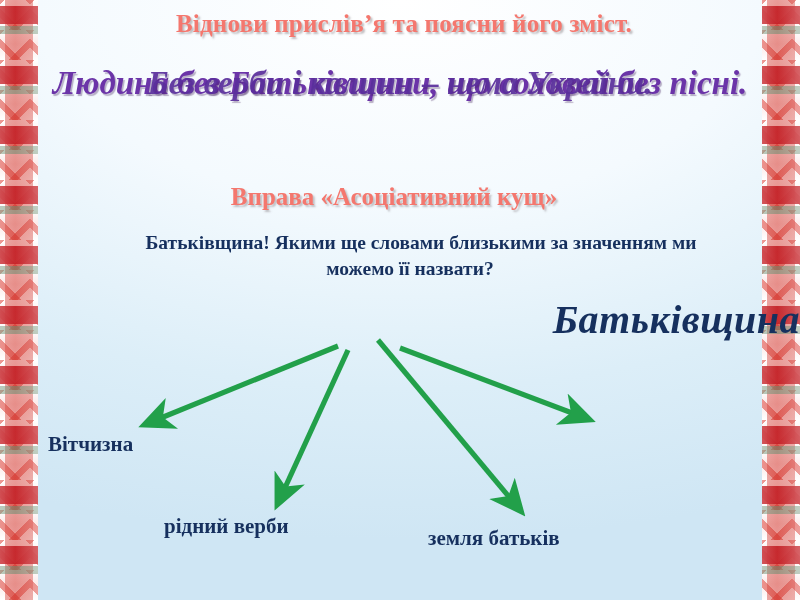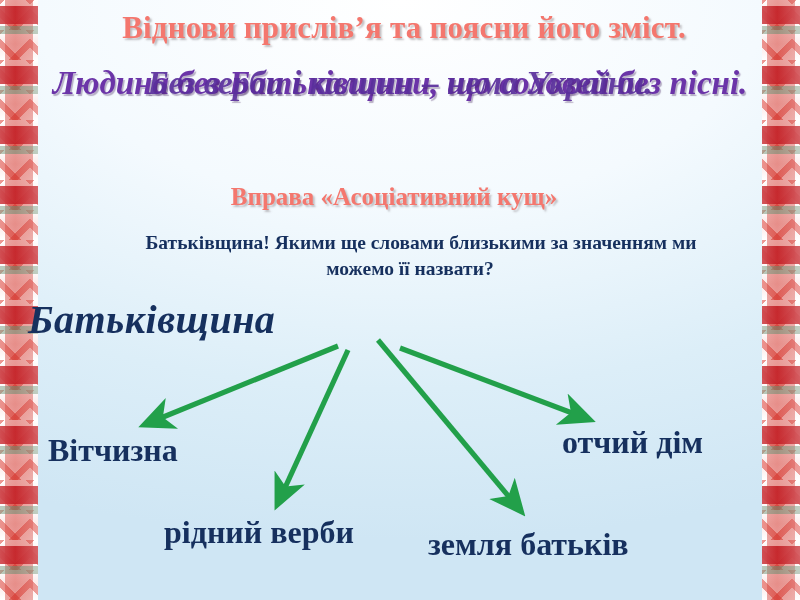--- a/index.html
+++ b/index.html
@@ -51,21 +51,21 @@
   .border-right{right:0;}
   .border-strip::after{
     content:"";position:absolute;inset:0;
     background:linear-gradient(90deg, rgba(255,255,255,0.18), rgba(255,255,255,0) 40%, rgba(255,255,255,0.25));
   }
   
   .t-title{
     position:absolute;left:38px;right:38px;top:10px;
     text-align:center;
     font-family:"Liberation Serif", serif;
-    font-weight:bold;font-size:31px;letter-spacing:0.2px;
+    font-weight:bold;font-size:25px;letter-spacing:0.2px;
     color:#f4776e;
     text-shadow:2px 2px 2px rgba(120,110,115,0.45);
     white-space:nowrap;
     padding-left:8px;
   }
   .proverb-wrap{
     position:absolute;left:38px;right:38px;top:62px;height:110px;
   }
   .proverb{
     position:absolute;left:0;right:0;top:0;
@@ -87,31 +87,31 @@
   }
   .t-question{
     position:absolute;left:90px;right:70px;top:230px;
     font-weight:bold;font-size:19.5px;line-height:1.33;
     color:#16305e;
     text-indent:22px;
     text-align:center;
   }
   .t-center-word{
     position:absolute;left:0;right:0;top:296px;
-    text-align:left;
+    text-align:right;
     font-style:italic;font-weight:bold;font-size:40px;
     color:#16305e;
     letter-spacing:0.5px;
     padding-left:28px;
   }
   .leaf{
     position:absolute;
     font-weight:bold;
     color:#16305e;
-    font-size:32px;
+    font-size:21px;
     white-space:nowrap;
   }
   .leaf-vitchyzna{ left:48px;  top:432px; }
   .leaf-otchyi{    left:562px; top:424px; }
   .leaf-ridnyi{    left:164px; top:514px; }
   .leaf-zemlya{    left:428px; top:514px;margin-top:12px; }
 
   #arrows{position:absolute;left:0;top:0;width:800px;height:600px;pointer-events:none;}
 </style>
 </head>
@@ -141,17 +141,16 @@
         <path d="M0,0 L7,3.2 L0,6.4 L1.9,3.2 Z" fill="#22a04a"></path>
       </marker>
     </defs>
     <line x1="338" y1="346" x2="146" y2="424" stroke="#22a04a" stroke-width="5.2" marker-end="url(#ah)"></line>
     <line x1="348" y1="350" x2="278" y2="503" stroke="#22a04a" stroke-width="5.2" marker-end="url(#ah)"></line>
     <line x1="378" y1="340" x2="520" y2="510" stroke="#22a04a" stroke-width="5.2" marker-end="url(#ah)"></line>
     <line x1="400" y1="348" x2="588" y2="419" stroke="#22a04a" stroke-width="5.2" marker-end="url(#ah)"></line>
   </svg>
 
   <div class="leaf leaf-vitchyzna">Вітчизна</div>
-  <div class="leaf leaf-otchyi">отчий дім</div>
   <div class="leaf leaf-ridnyi">рідний верби</div>
   <div class="leaf leaf-zemlya">земля батьків</div>
 
 </div>
 
 </body></html>

